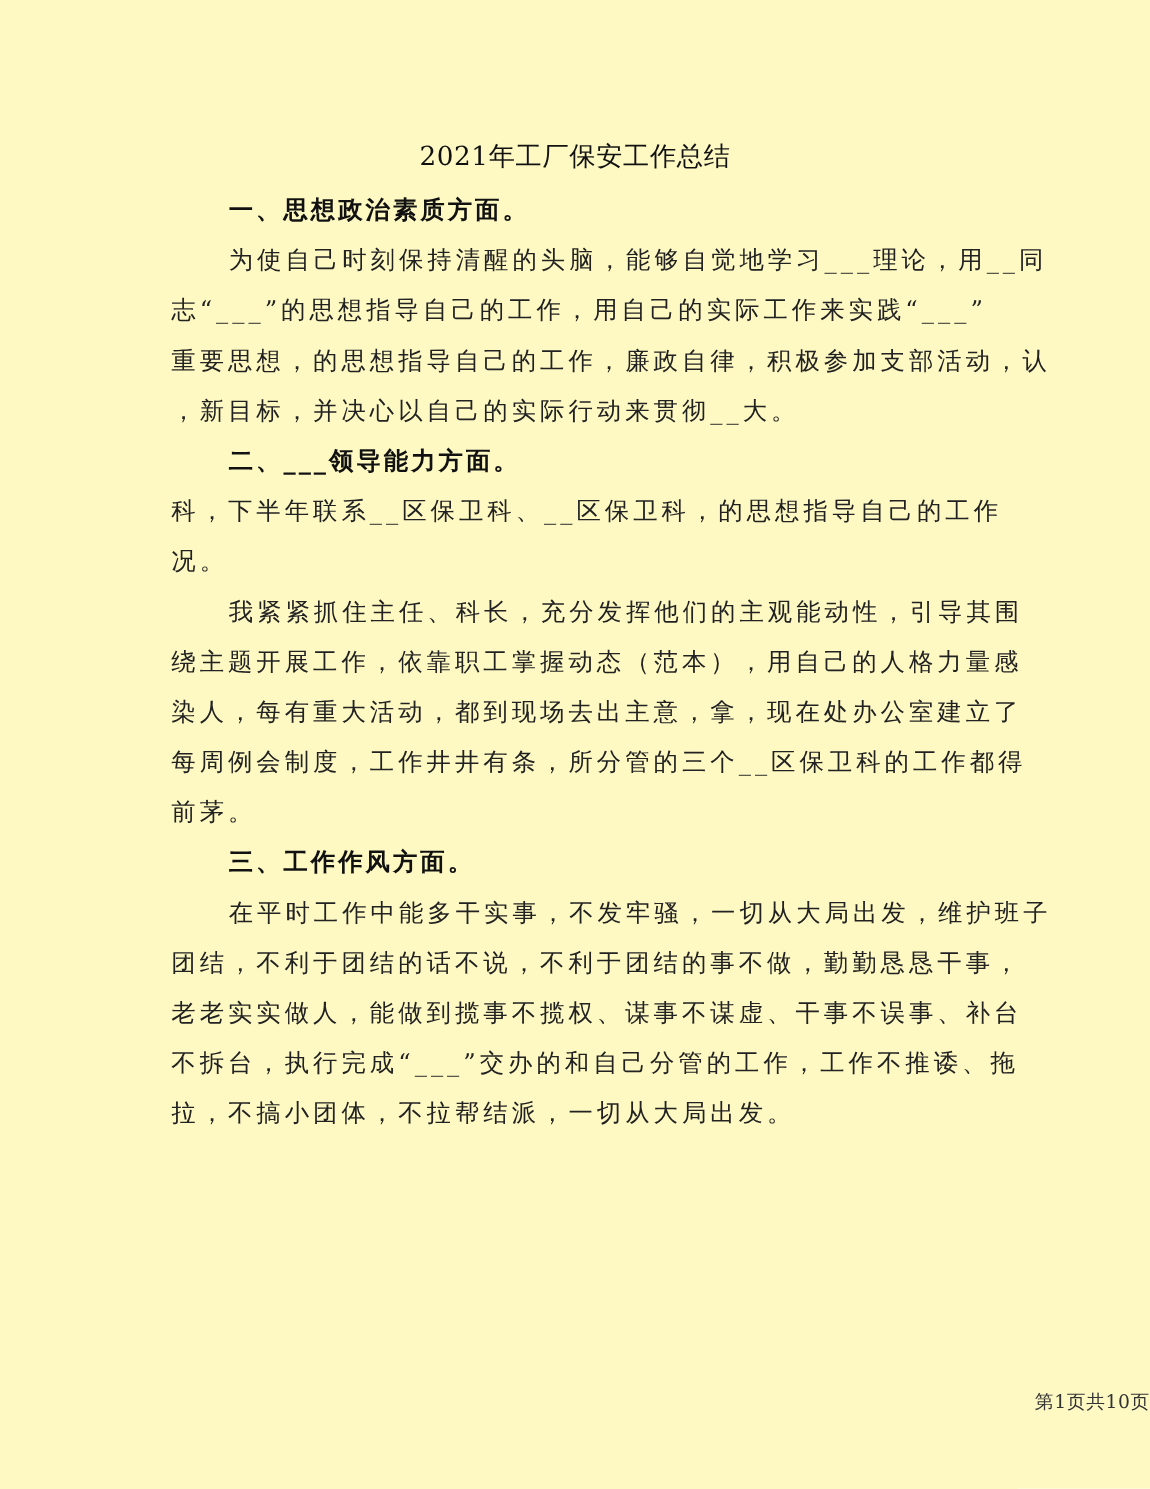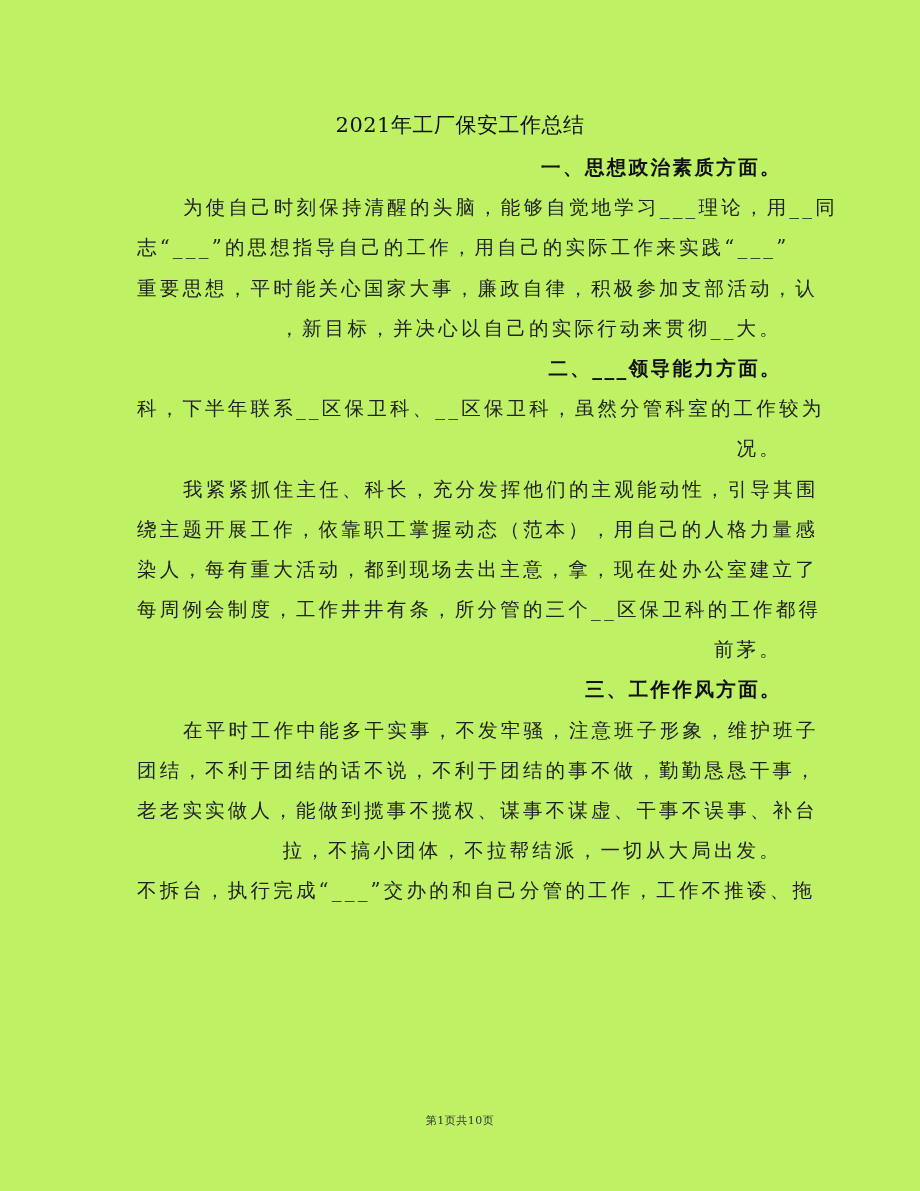--- a/index.html
+++ b/index.html
@@ -13,21 +13,21 @@
       position: relative;
       overflow: hidden;
       font-family: "DejaVu Serif", "Liberation Serif", serif;
       color: #1a1a1a;
     }
     .page {
       position: absolute;
       left: 0; top: 0;
       width: 920px;
       height: 1191px;
-      background: #bef264;
+      background: #fef9c3;
     }
     .title {
       position: absolute;
       left: 0;
       top: 110px;
       width: 920px;
       text-align: center;
       font-size: 21px;
       line-height: 30px;
       font-weight: normal;
@@ -40,64 +40,63 @@
       top: 148px;
       width: 645px;
     }
     .line {
       height: 40.2px;
       line-height: 40.2px;
       font-size: 19.5px;
       letter-spacing: 3.2px;
       white-space: nowrap;
       color: #222;
-      text-align: right;
     }
     .line.indent {
       padding-left: 46px;
     }
     .heading {
       font-weight: bold;
       color: #111;
       letter-spacing: 2.4px;
     }
     .footer {
       position: absolute;
       left: 0;
       top: 1111px;
       width: 920px;
-      text-align: center;
-      font-size: 11px;
+      text-align: right;
+      font-size: 15px;
       line-height: 20px;
       color: #333;
       letter-spacing: 0.5px;
     }
   </style>
 </head>
 <body>
 
 <div class="page">
   <div class="title">2021年工厂保安工作总结</div>
 
   <div class="body">
     <div class="line indent heading">一、思想政治素质方面。</div>
     <div class="line indent">为使自己时刻保持清醒的头脑，能够自觉地学习___理论，用__同</div>
     <div class="line">志“___”的思想指导自己的工作，用自己的实际工作来实践“___”</div>
-    <div class="line">重要思想，平时能关心国家大事，廉政自律，积极参加支部活动，认</div>
+    <div class="line">重要思想，的思想指导自己的工作，廉政自律，积极参加支部活动，认</div>
     <div class="line">，新目标，并决心以自己的实际行动来贯彻__大。</div>
     <div class="line indent heading">二、___领导能力方面。</div>
-    <div class="line">科，下半年联系__区保卫科、__区保卫科，虽然分管科室的工作较为</div>
+    <div class="line">科，下半年联系__区保卫科、__区保卫科，的思想指导自己的工作</div>
     <div class="line">况。</div>
     <div class="line indent">我紧紧抓住主任、科长，充分发挥他们的主观能动性，引导其围</div>
     <div class="line">绕主题开展工作，依靠职工掌握动态（范本），用自己的人格力量感</div>
     <div class="line">染人，每有重大活动，都到现场去出主意，拿，现在处办公室建立了</div>
     <div class="line">每周例会制度，工作井井有条，所分管的三个__区保卫科的工作都得</div>
     <div class="line">前茅。</div>
     <div class="line indent heading">三、工作作风方面。</div>
-    <div class="line indent">在平时工作中能多干实事，不发牢骚，注意班子形象，维护班子</div>
+    <div class="line indent">在平时工作中能多干实事，不发牢骚，一切从大局出发，维护班子</div>
     <div class="line">团结，不利于团结的话不说，不利于团结的事不做，勤勤恳恳干事，</div>
     <div class="line">老老实实做人，能做到揽事不揽权、谋事不谋虚、干事不误事、补台</div>
+    <div class="line">不拆台，执行完成“___”交办的和自己分管的工作，工作不推诿、拖</div>
     <div class="line">拉，不搞小团体，不拉帮结派，一切从大局出发。</div>
-    <div class="line">不拆台，执行完成“___”交办的和自己分管的工作，工作不推诿、拖</div>
   </div>
 
   <div class="footer">第1页共10页</div>
 </div>
 
 </body></html>

